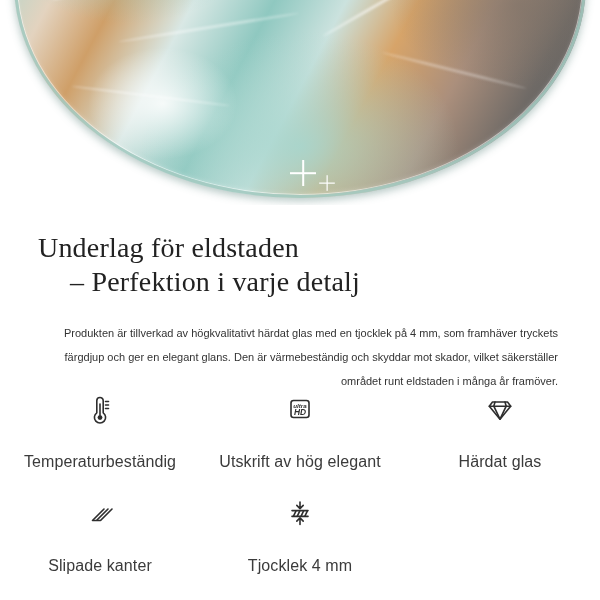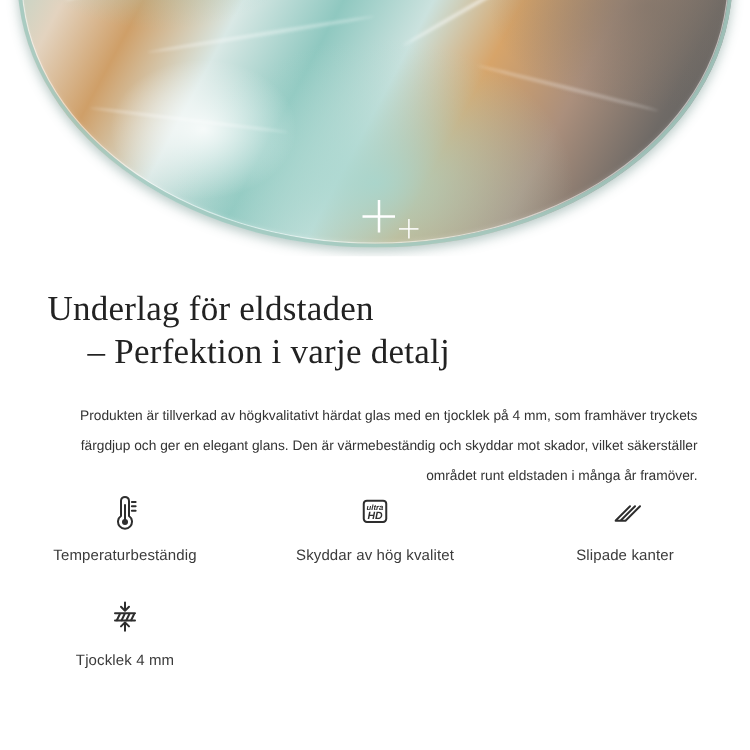--- a/index.html
+++ b/index.html
@@ -134,22 +134,22 @@
     justify-content: flex-start;
   }
   .feature .icon {
     height: 44px;
     display: flex;
     align-items: flex-end;
     justify-content: center;
     font-style: italic;
   }
   .feature .caption {
-    margin-top: 8px;
-    font-size: 12px;
+    margin-top: 24px;
+    font-size: 16px;
     color: #3b3b3b;
     text-align: center;
     letter-spacing: .1px;
   }
   svg { display: block; }
   .stroke {
     fill: none;
     stroke: #2e2e2e;
     stroke-width: 1.6;
     stroke-linecap: round;
@@ -210,24 +210,34 @@
     </div>
 
     <div class="feature">
       <div class="icon">
         <svg width="40" height="40" viewBox="0 0 40 40">
           <rect class="hdbox" x="11" y="11.5" width="18" height="17" rx="2.5"></rect>
           <text class="hdtext" x="20" y="19.4" font-size="6.2" text-anchor="middle">ultra</text>
           <text class="hdtext" x="20" y="26.4" font-size="8.4" text-anchor="middle">HD</text>
         </svg>
       </div>
-      <div class="caption">Skyddar av hög kvalitet</div>
-    </div>
-
-
+      <div class="caption">Utskrift av hög elegant</div>
+    </div>
+
+
+    <div class="feature">
+      <div class="icon">
+        <svg width="40" height="40" viewBox="0 0 40 40">
+          <path class="stroke" d="M12.5 13h15l3.2 4.2L20 30.2 9.3 17.2 12.5 13z"></path>
+          <path class="stroke" d="M9.3 17.2h21.4"></path>
+          <path class="stroke" d="M15 13l-1.2 4.2L20 30.2l6.2-13L25 13"></path>
+        </svg>
+      </div>
+      <div class="caption">Härdat glas</div>
+    </div>
 
     <div class="feature">
       <div class="icon">
         <svg width="40" height="40" viewBox="0 0 40 40">
           <path class="stroke" d="M13 27l11-11M17 27l11-11M21 27l11-11"></path>
           <path class="stroke" d="M12.5 27.5h8"></path>
         </svg>
       </div>
       <div class="caption">Slipade kanter</div>
     </div>

